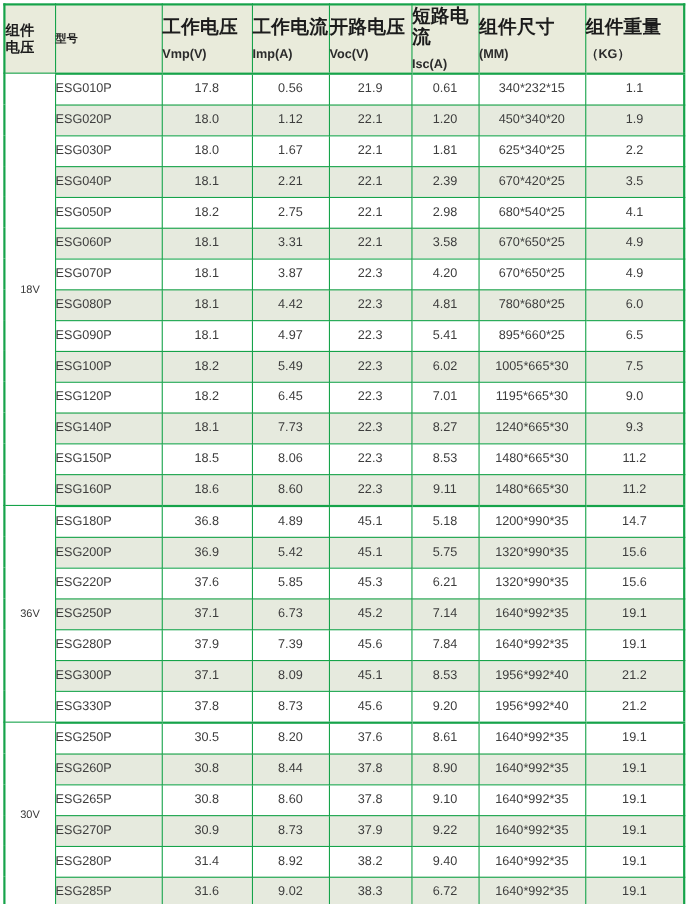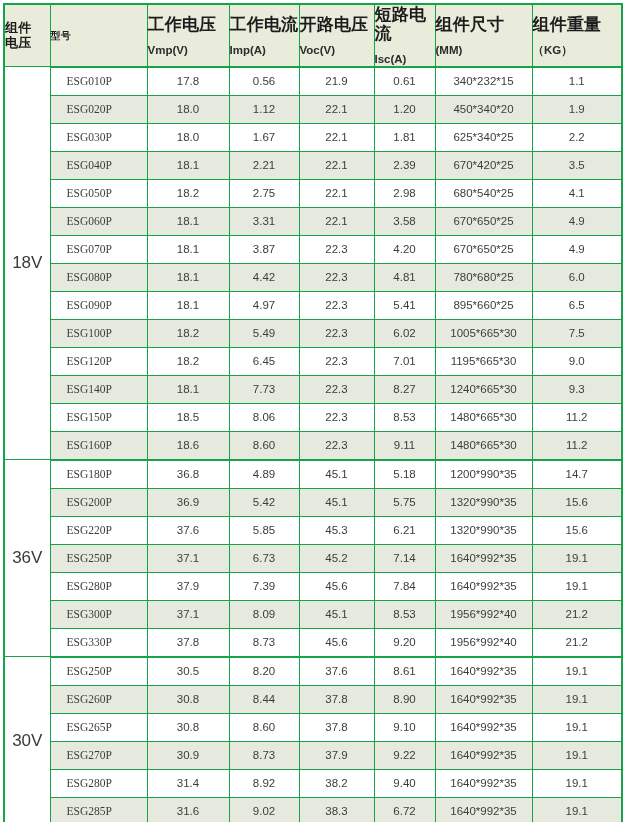--- a/index.html
+++ b/index.html
@@ -74,41 +74,40 @@
     font-size: 13px;
   }
   thead th.single .hdr-cn {
     font-size: 10px;
   }
 
   
   td.group-cell {
     background: #ffffff;
     text-align: center;
-    font-size: 17px;
+    font-size: 10px;
     color: #3a3a3a;
     border-top: 2px solid #16a34a;
     border-bottom: 2px solid #16a34a;
   }
 
   
   tbody td {
     height: 27px;
     font-size: 11.5px;
     color: #3d3d3d;
     text-align: center;
     background: #ffffff;
   }
   tbody tr.shaded td:not(.group-cell) {
     background: #e6eade;
   }
   tbody td.model {
     text-align: left;
-    padding-left: 16px;
-    font-family: Liberation Serif, serif;
+    padding-left: 0;
   }
   tbody tr.group-start td:not(.group-cell) {
     border-top: 2px solid #16a34a;
   }
   tbody tr.group-end td:not(.group-cell) {
     border-bottom: 2px solid #16a34a;
   }
 </style>
 </head>
 <body>

